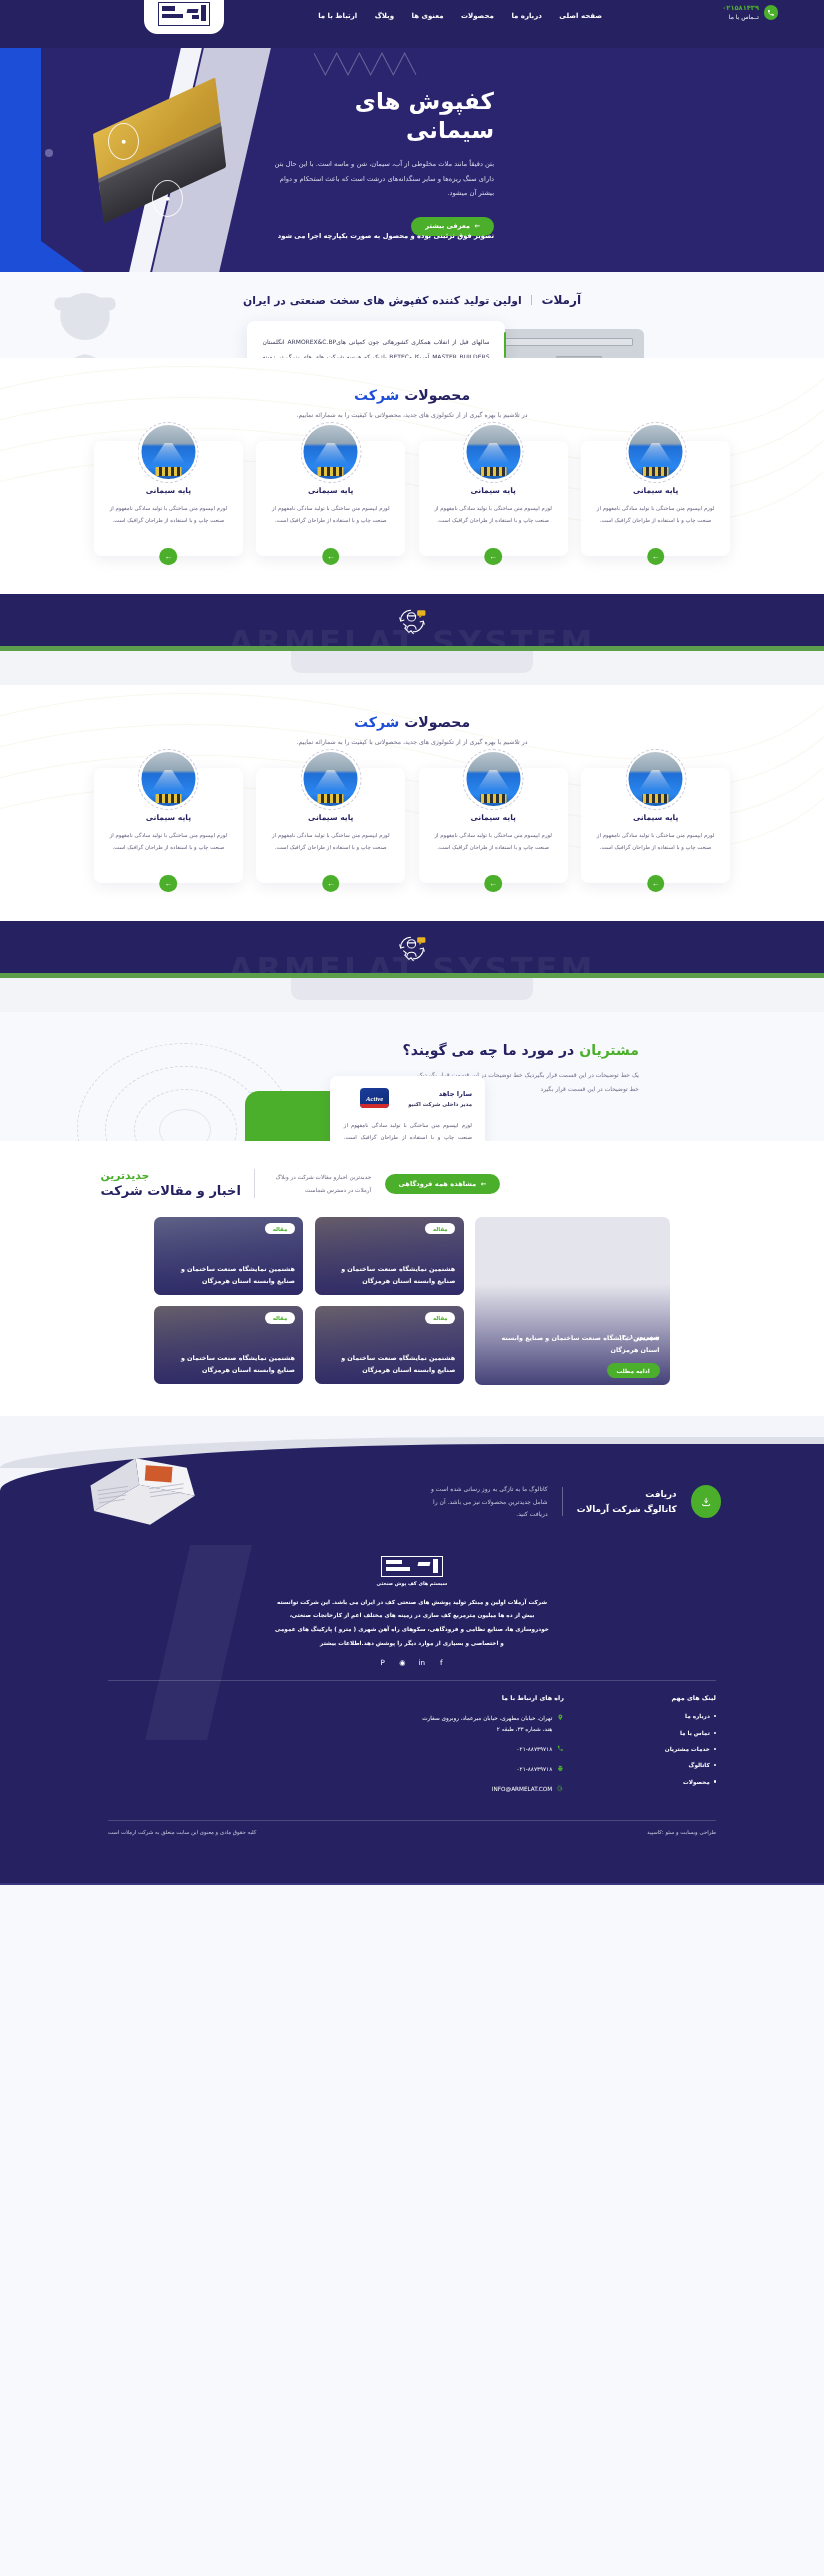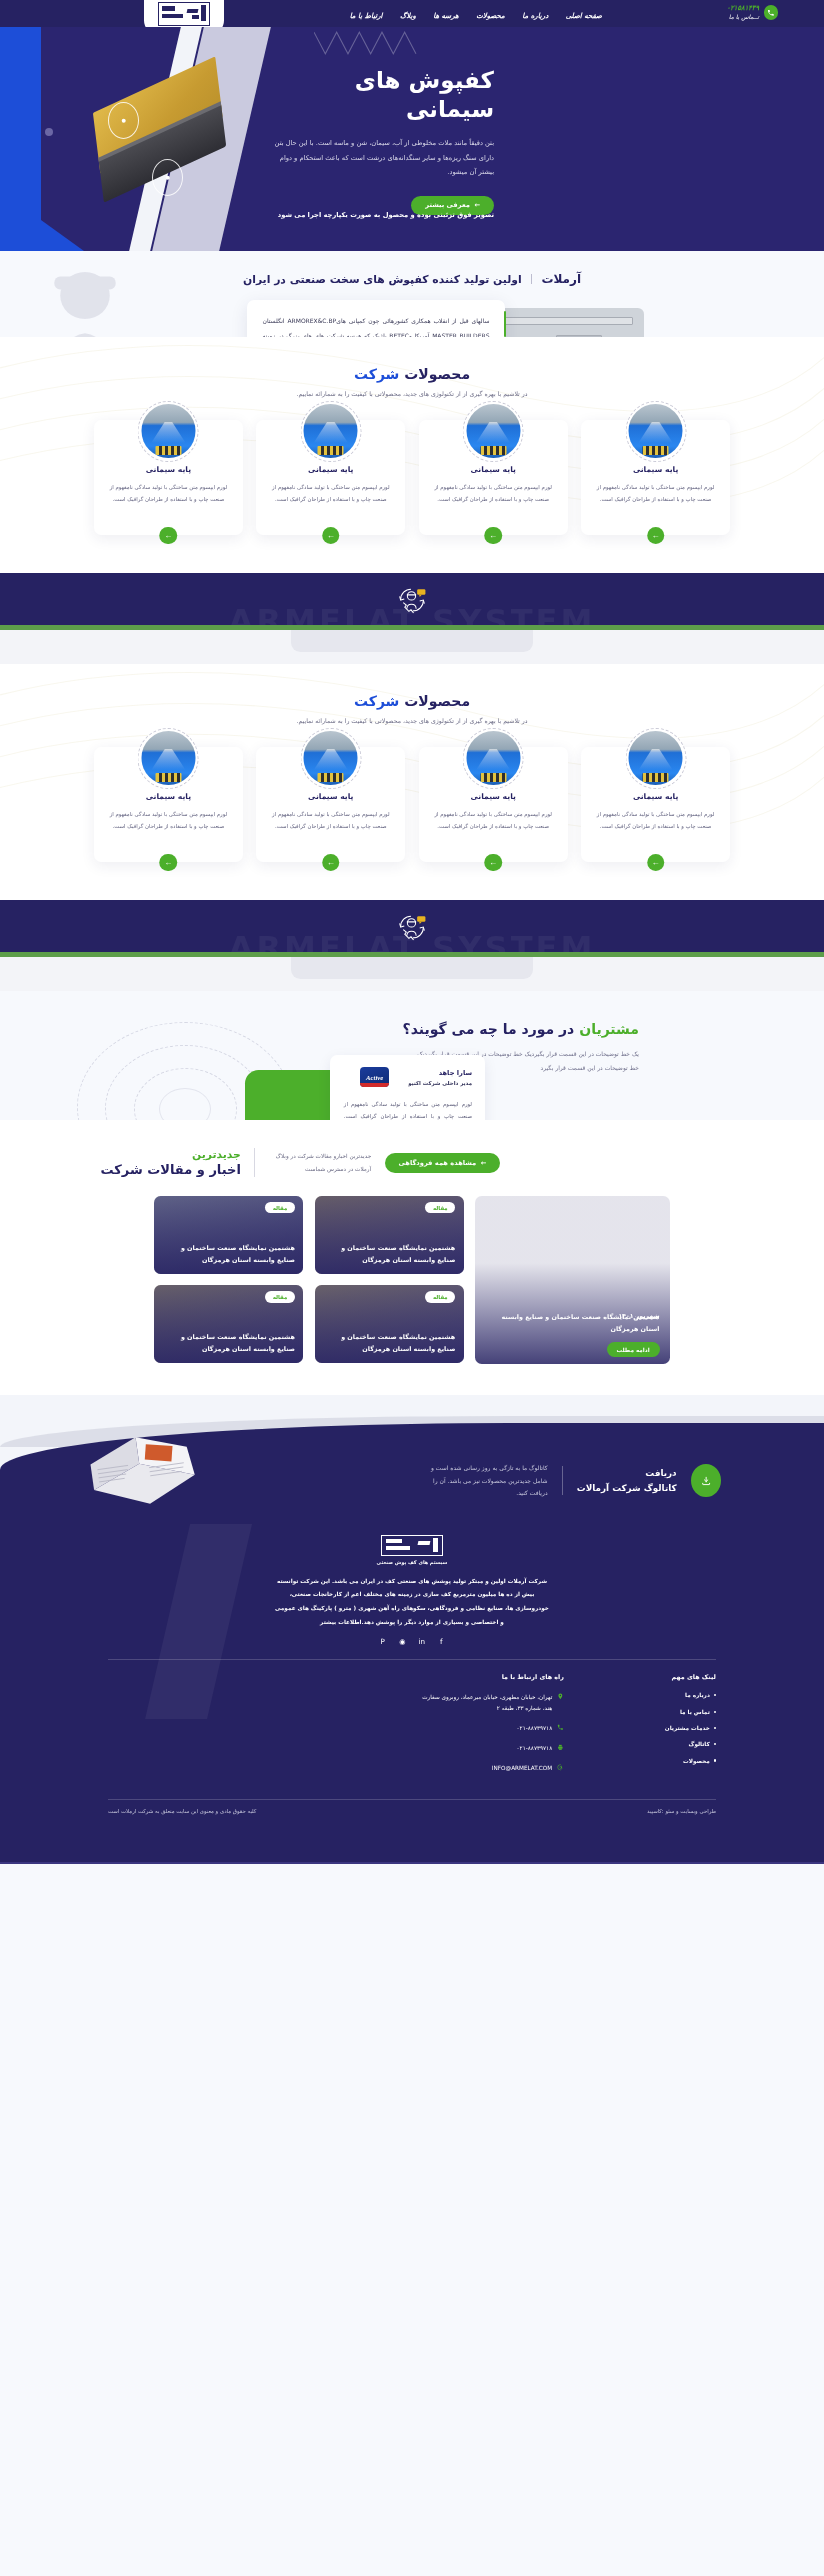--- a/index.html
+++ b/index.html
@@ -2,21 +2,21 @@
 <html lang="fa" dir="rtl" style="font-size:8.2px"><head>
 <meta charset="utf-8">
 <title>آرملات</title>
 <style>
   *{box-sizing:border-box;margin:0;padding:0}
   html,body{width:824px;background:#f7f9fd;}
   body{font-family:"DejaVu Sans","Liberation Sans",sans-serif;direction:rtl;overflow-x:hidden;color:#262262;}
   .page{width:824px;position:relative;overflow:hidden;}
 
   
-  .header{position:relative;height:27px;background:#262262;width:824px;font-style:italic;}
+  .header{position:relative;height:48px;background:#262262;width:824px;}
   .nav{position:absolute;right:222px;top:0;height:32px;display:flex;align-items:center;gap:17.5px;}
   .nav a{color:#fff;font-size:7px;text-decoration:none;font-weight:600;white-space:nowrap;}
   .logo-box{position:absolute;right:600px;top:-6.2px;width:80px;height:40px;background:#fff;
     border-radius:0 0 13.4px 13.4px;display:flex;align-items:center;justify-content:center;}
   .logo-mark{width:52px;height:24px;position:relative;}
   .logo-mark .lm-frame{position:absolute;inset:0;border:1.5px solid #262262;}
   .logo-mark .lm-b1{position:absolute;left:4.1px;top:4.6px;width:13.4px;height:4.6px;background:#262262;}
   .logo-mark .lm-b2{position:absolute;left:4.1px;top:12px;width:20.6px;height:4.6px;background:#262262;}
   .logo-mark .lm-b3{position:absolute;right:4.1px;top:3.6px;width:5.2px;height:15.5px;background:#262262;}
   .logo-mark .lm-b4{position:absolute;right:11.3px;top:7.2px;width:11.3px;height:4.1px;background:#262262;transform:skewX(-12deg);}
@@ -128,21 +128,21 @@
   .testi-logo{width:29px;height:20.6px;border-radius:4.1px;background:linear-gradient(160deg,#1b3c9c,#0d2a73);
     display:flex;align-items:center;justify-content:center;color:#fff;font-size:6.7px;font-weight:800;
     font-style:italic;font-family:"Liberation Serif",serif;position:relative;overflow:hidden;}
   .testi-logo::after{content:'';position:absolute;left:0;right:0;bottom:0;height:4.1px;background:#d12b2b;}
   .testi-body{font-size:5.4px;line-height:2.35;color:#5b5b78;margin-top:10.3px;text-align:justify;}
 
   
   .news{position:relative;background:#fff;padding:28px 0 31px;}
   .news-head{display:flex;align-items:flex-start;justify-content:center;gap:0;padding-left:0;}
   .news-head-inner{display:flex;align-items:center;justify-content:flex-end;width:623px;gap:13.4px;}
-  .news-title{text-align:right;}
+  .news-title{text-align:left;}
   .news-title .g{color:#4CAF2B;font-size:10.8px;font-weight:800;display:block;}
   .news-title .d{color:#262262;font-size:13px;font-weight:800;display:block;margin-top:1px;}
   .news-divider{width:0.5px;height:29px;background:#d8d8e2;}
   .news-desc{font-size:5.7px;color:#6b6b85;line-height:2.3;text-align:right;width:103px;}
   .news-allbtn{margin-right:auto;}
   .news-grid{display:flex;justify-content:center;gap:11.3px;margin-top:18.5px;}
   .news-col{display:flex;flex-direction:column;gap:11.3px;}
   .ncard{position:relative;width:149px;height:78px;border-radius:6.7px;overflow:hidden;}
   .ncard .bgimg{position:absolute;inset:0;}
   .ncard .ov{position:absolute;inset:0;background:linear-gradient(180deg,rgba(38,34,98,.45),rgba(38,34,98,.88));}
@@ -222,21 +222,21 @@
       <div class="call-text">
         <div class="call-num">۰۲۱۵۸۱۴۳۹</div>
         <div class="call-lbl">تــماس با ما</div>
       </div>
     </div>
 
     <nav class="nav">
       <a href="#">صفحه اصلی</a>
       <a href="#">درباره ما</a>
       <a href="#">محصولات</a>
-      <a href="#">هرسه ها</a>
+      <a href="#">معنوی ها</a>
       <a href="#">وبلاگ</a>
       <a href="#">ارتباط با ما</a>
     </nav>
 
     <div class="logo-box">
       <div class="logo-mark">
         <div class="lm-frame"></div>
           <div class="lm-b1"></div>
           <div class="lm-b2"></div>
         <div class="lm-b3"></div>

